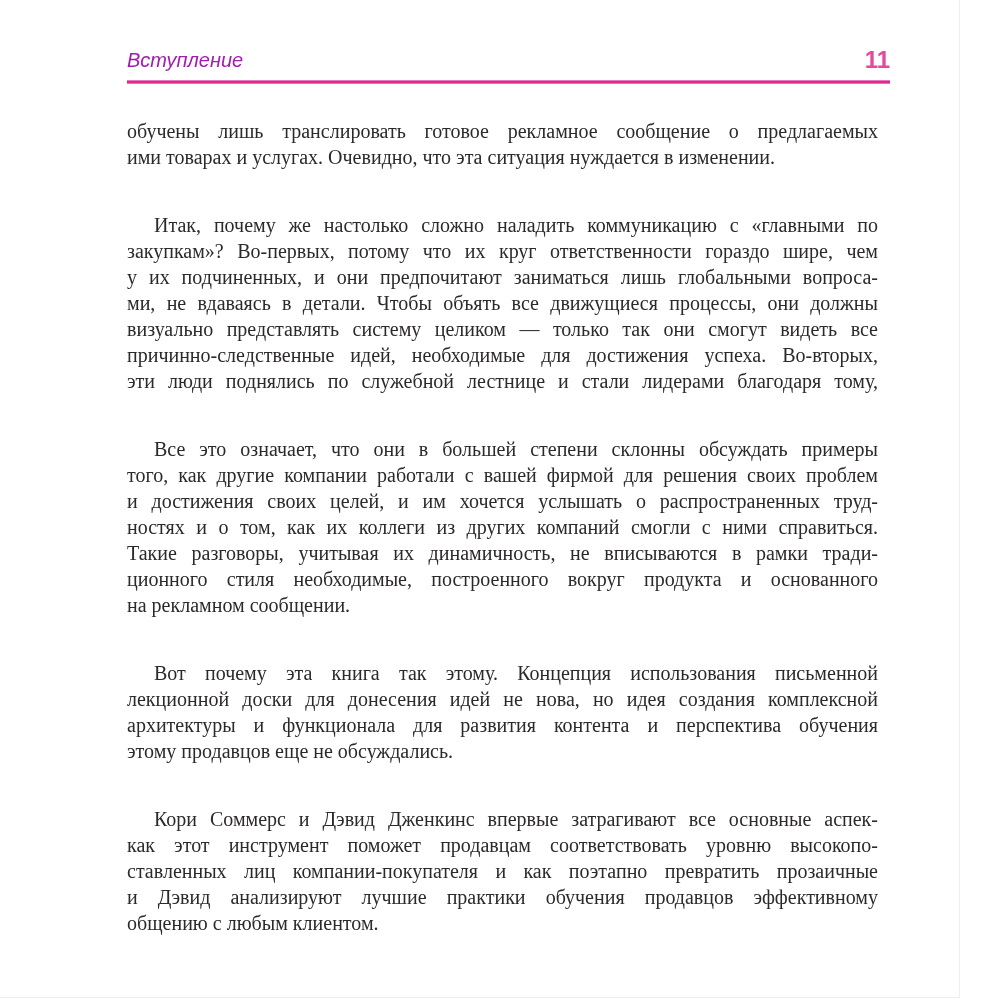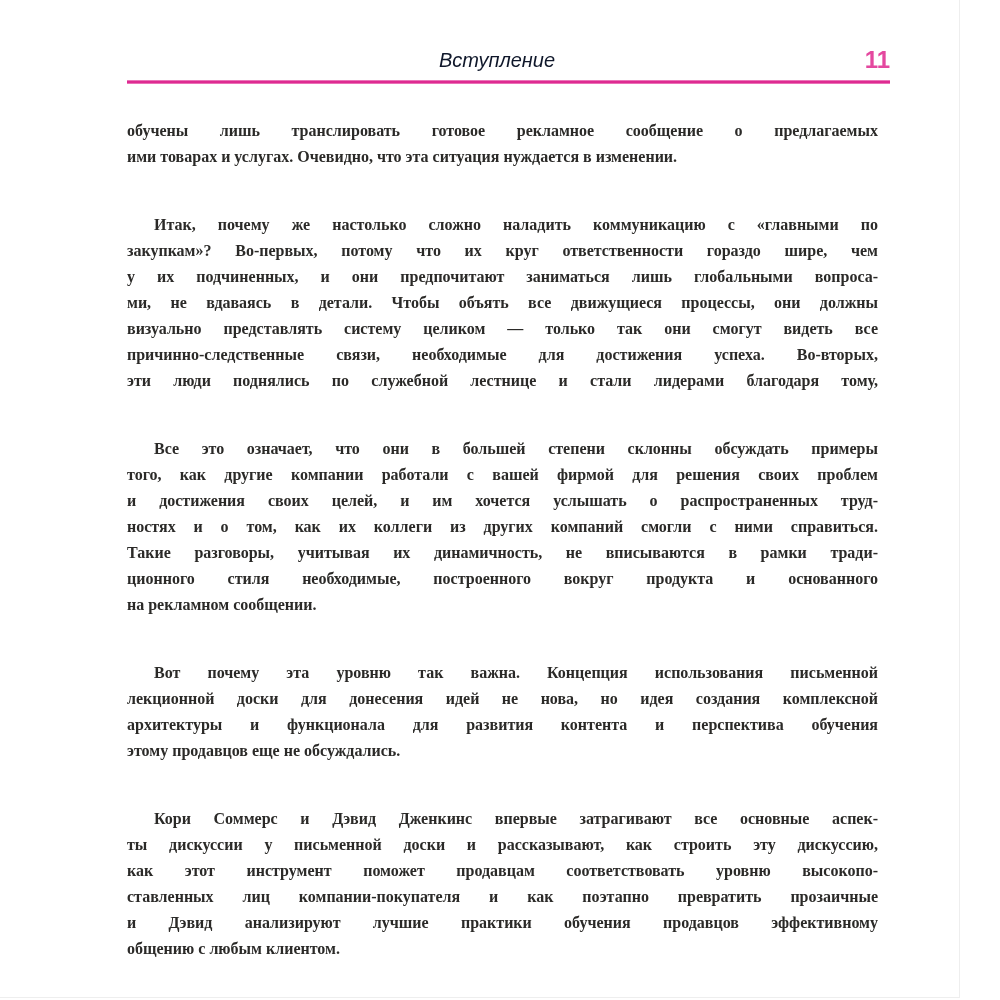--- a/index.html
+++ b/index.html
@@ -26,26 +26,26 @@
     position: absolute;
     left: 0; top: 997px;
     width: 960px; height: 1px;
     background: #eeeeee;
   }
   
   .running-title {
     position: absolute;
     left: 127px; top: 48px;
     width: 740px;
-    text-align: center;
+    text-align: left;
     font-family: "Liberation Sans", sans-serif;
     font-style: italic;
     font-size: 20px;
     line-height: 24px;
-    color: #0f172a;
+    color: #a21caf;
   }
   .page-num {
     position: absolute;
     top: 48px;
     right: 110px;
     font-family: "Liberation Sans", sans-serif;
     font-size: 24px;
     line-height: 24px;
     font-weight: bold;
     color: #e4489f;
@@ -54,24 +54,23 @@
     position: absolute;
     left: 127px; top: 80px;
     width: 763px; height: 4px;
     background: linear-gradient(180deg, #f29fd0 0%, #de2b91 35%, #de2b91 70%, #f29fd0 100%);
   }
   
   .body-text {
     position: absolute;
     left: 127px; top: 118px;
     width: 751px;
-    font-size: 16px;
+    font-size: 20px;
     line-height: 26px;
     color: #2b2a28;
-    font-weight: bold;
   }
   .para { margin: 0 0 10px 0; }
   .pline {
     text-align: justify;
     text-align-last: justify;
     -moz-text-align-last: justify;
   }
   .pline.last {
     text-align-last: left;
     -moz-text-align-last: left;
@@ -90,41 +89,40 @@
       <div class="para">
         <div class="pline">обучены лишь транслировать готовое рекламное сообщение о предлагаемых</div>
         <div class="pline last">ими товарах и услугах. Очевидно, что эта ситуация нуждается в изменении.</div>
       </div>
       <div class="para">
         <div class="pline indent">Итак, почему же настолько сложно наладить коммуникацию с «главными по</div>
         <div class="pline">закупкам»? Во-первых, потому что их круг ответственности гораздо шире, чем</div>
         <div class="pline">у их подчиненных, и они предпочитают заниматься лишь глобальными вопроса-</div>
         <div class="pline">ми, не вдаваясь в детали. Чтобы объять все движущиеся процессы, они должны</div>
         <div class="pline">визуально представлять систему целиком — только так они смогут видеть все</div>
-        <div class="pline">причинно-следственные связи, необходимые для достижения успеха. Во-вторых,</div>
+        <div class="pline">причинно-следственные идей, необходимые для достижения успеха. Во-вторых,</div>
         <div class="pline">эти люди поднялись по служебной лестнице и стали лидерами благодаря тому,</div>
       </div>
       <div class="para">
         <div class="pline indent">Все это означает, что они в большей степени склонны обсуждать примеры</div>
         <div class="pline">того, как другие компании работали с вашей фирмой для решения своих проблем</div>
         <div class="pline">и достижения своих целей, и им хочется услышать о распространенных труд-</div>
         <div class="pline">ностях и о том, как их коллеги из других компаний смогли с ними справиться.</div>
         <div class="pline">Такие разговоры, учитывая их динамичность, не вписываются в рамки тради-</div>
         <div class="pline">ционного стиля необходимые, построенного вокруг продукта и основанного</div>
         <div class="pline last">на рекламном сообщении.</div>
       </div>
       <div class="para">
-        <div class="pline indent">Вот почему эта уровню так важна. Концепция использования письменной</div>
+        <div class="pline indent">Вот почему эта книга так этому. Концепция использования письменной</div>
         <div class="pline">лекционной доски для донесения идей не нова, но идея создания комплексной</div>
         <div class="pline">архитектуры и функционала для развития контента и перспектива обучения</div>
         <div class="pline last">этому продавцов еще не обсуждались.</div>
       </div>
       <div class="para">
         <div class="pline indent">Кори Соммерс и Дэвид Дженкинс впервые затрагивают все основные аспек-</div>
-        <div class="pline">ты дискуссии у письменной доски и рассказывают, как строить эту дискуссию,</div>
         <div class="pline">как этот инструмент поможет продавцам соответствовать уровню высокопо-</div>
         <div class="pline">ставленных лиц компании-покупателя и как поэтапно превратить прозаичные</div>
         <div class="pline">и Дэвид анализируют лучшие практики обучения продавцов эффективному</div>
         <div class="pline last">общению с любым клиентом.</div>
       </div>
     </div>
 
   <div class="edge-right"></div>
   <div class="edge-bottom"></div>
 </div>

